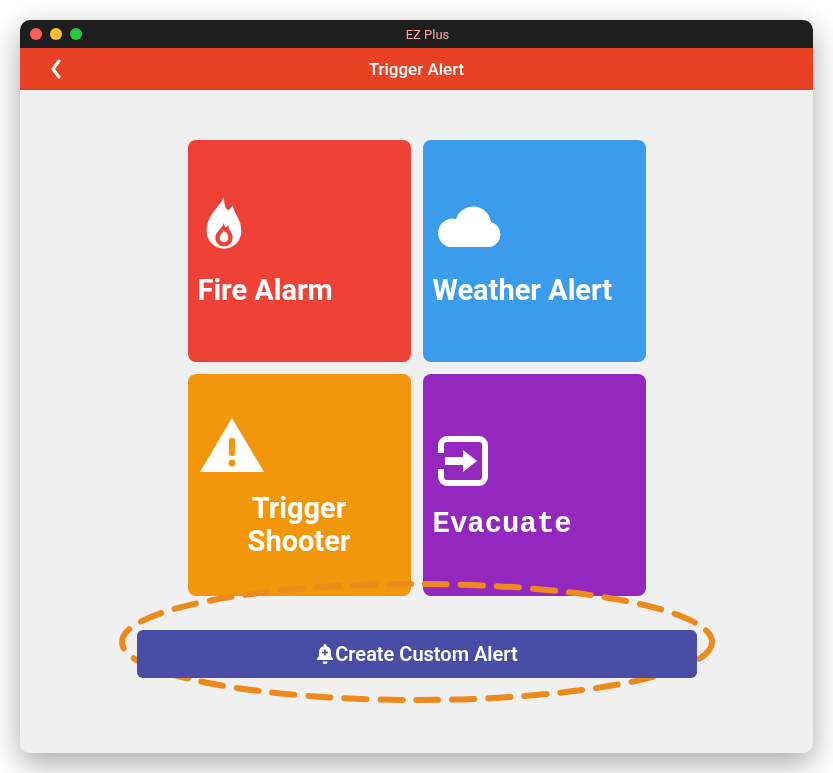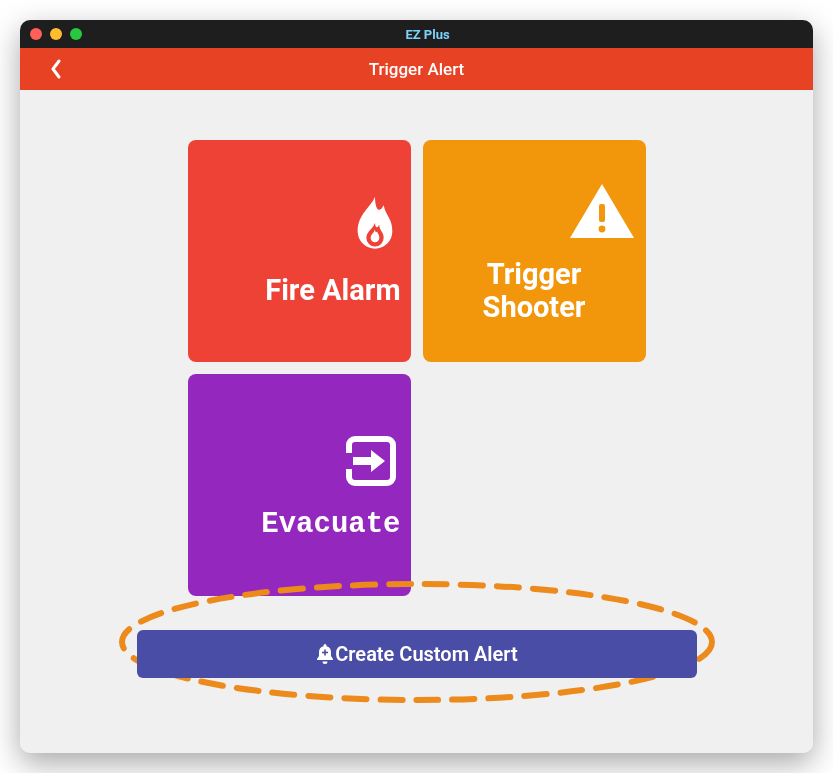--- a/index.html
+++ b/index.html
@@ -28,23 +28,23 @@
     }
     .traffic-lights { display: flex; gap: 8px; }
     .tl { width: 12px; height: 12px; border-radius: 50%; }
     .tl.red    { background: #ff5f57; }
     .tl.yellow { background: #febc2e; }
     .tl.green  { background: #28c840; }
     .titlebar-title {
       position: absolute;
       left: 0; right: 0;
       text-align: center;
-      color: #7dd3fc;
+      color: #fca5a5;
       font-size: 13px;
-      font-weight: 700;
+      font-weight: 400;
       pointer-events: none;
       margin-left: 22px;
     }
 
     .navbar {
       background: #e84224;
       height: 42px;
       display: flex;
       align-items: center;
       position: relative;
@@ -80,21 +80,21 @@
       width: 458px;
       display: grid;
       grid-template-columns: 1fr 1fr;
       grid-template-rows: 1fr 1fr;
       gap: 12px;
     }
     .tile {
       border-radius: 8px;
       display: flex;
       flex-direction: column;
-      align-items: flex-end;
+      align-items: flex-start;
       justify-content: center;
       color: #fff;
       height: 222px;
       padding: 10px;
       text-align: center;
       cursor: pointer;
     }
     .tile .icon { height: 66px; display: flex; align-items: center; justify-content: center; margin-bottom: 14px; }
     .tile .label { font-size: 29px; font-weight: 700; line-height: 1.15; }
 
@@ -169,20 +169,28 @@
         <div class="icon">
           <svg width="52" height="64" viewBox="0 0 24 28">
             <path fill="#fff" d="M12 0 C10 5 4 8 4 16 a8 8 0 0 0 16 0 C20 10 17 9 16 4 C14 8 12 6 12 0 Z"></path>
             <path fill="#ef4237" d="M12 12 C11 15 8 16 8 19 a4 4 0 0 0 8 0 C16 16 14 16 14 13 C13 15 12 14 12 12 Z"></path>
             <path fill="#fff" d="M12 15 C11.4 17 10 17.3 10 19 a2 2 0 0 0 4 0 C14 17.3 13.2 17.4 13 16 C12.6 17 12 16.2 12 15 Z"></path>
           </svg>
         </div>
         <div class="label">Fire Alarm</div>
       </div>
 
+      <div class="tile weather">
+        <div class="icon">
+          <svg width="76" height="50" viewBox="0 0 76 50">
+            <path fill="#fff" d="M58 20 a18 18 0 0 0 -35 -3 A14 14 0 0 0 16 45 h42 a13 13 0 0 0 0 -25 Z"></path>
+          </svg>
+        </div>
+        <div class="label">Weather Alert</div>
+      </div>
 
       <div class="tile shooter">
         <div class="icon">
           <svg width="68" height="58" viewBox="0 0 68 58">
             <path fill="#fff" d="M34 2 L66 56 H2 Z"></path>
             <rect x="31" y="22" width="6" height="18" rx="2" fill="#f2960c"></rect>
             <circle cx="34" cy="47" r="3.4" fill="#f2960c"></circle>
           </svg>
         </div>
         <div class="label">Trigger Shooter</div>

